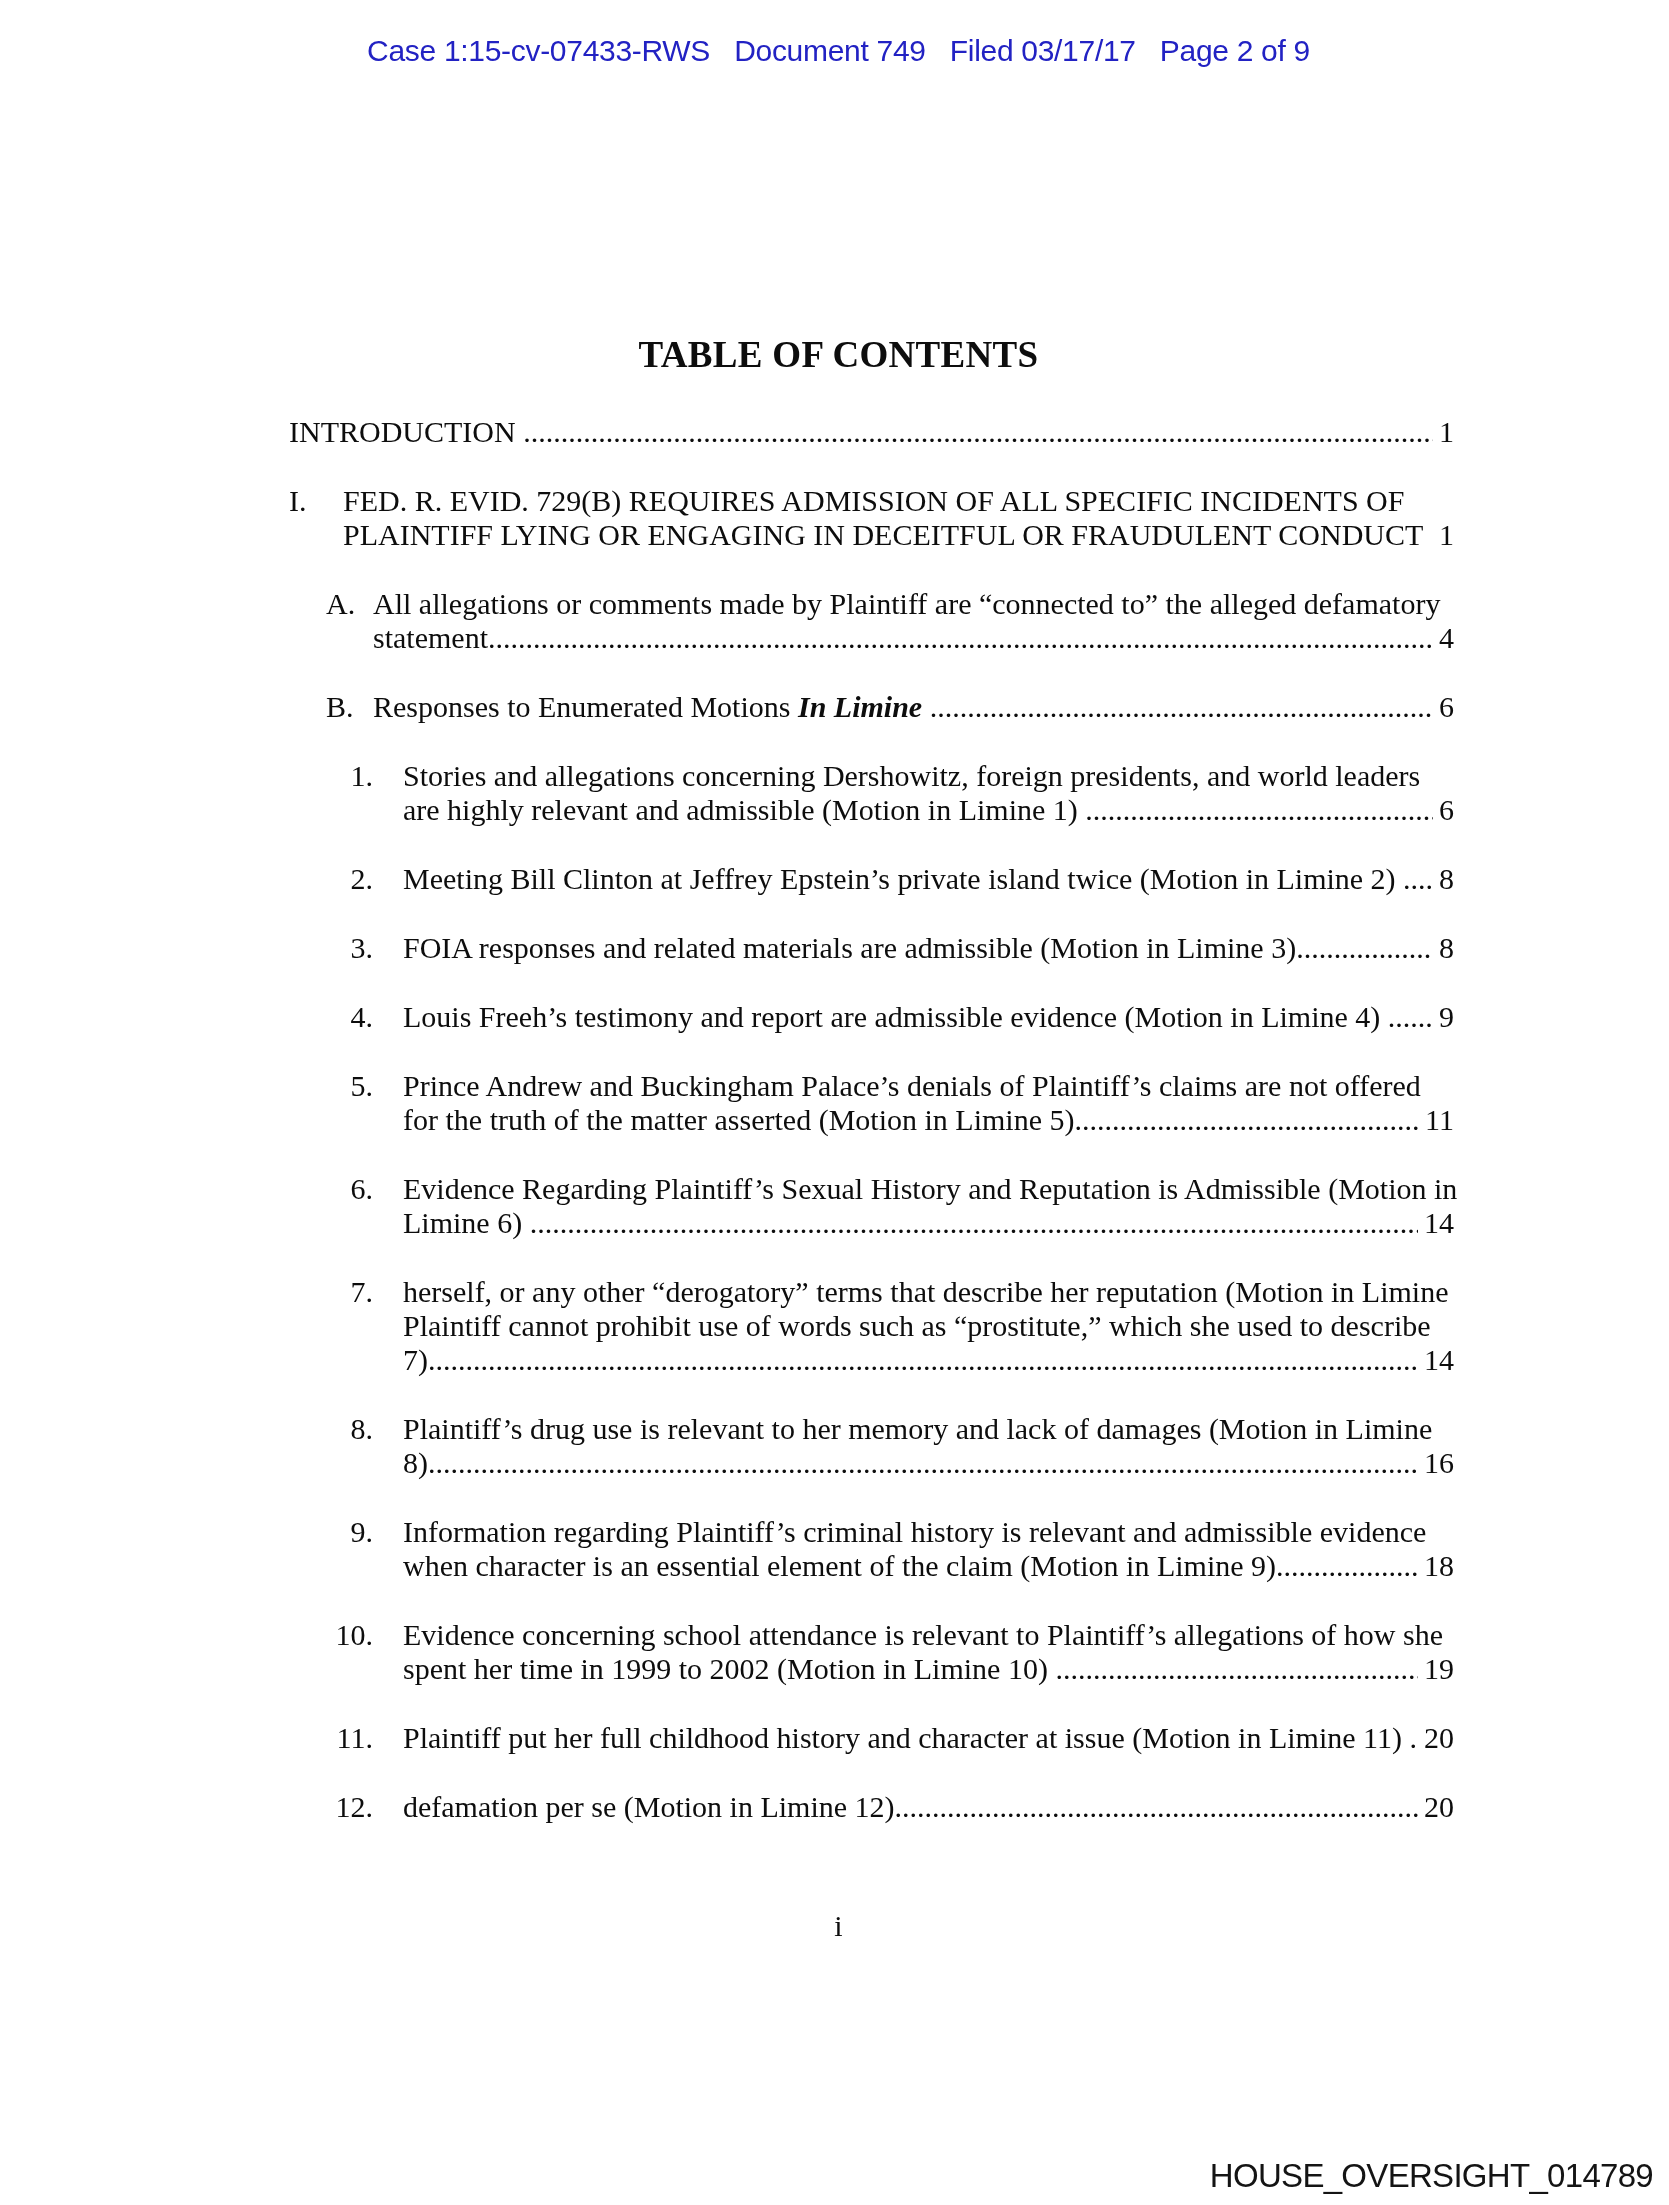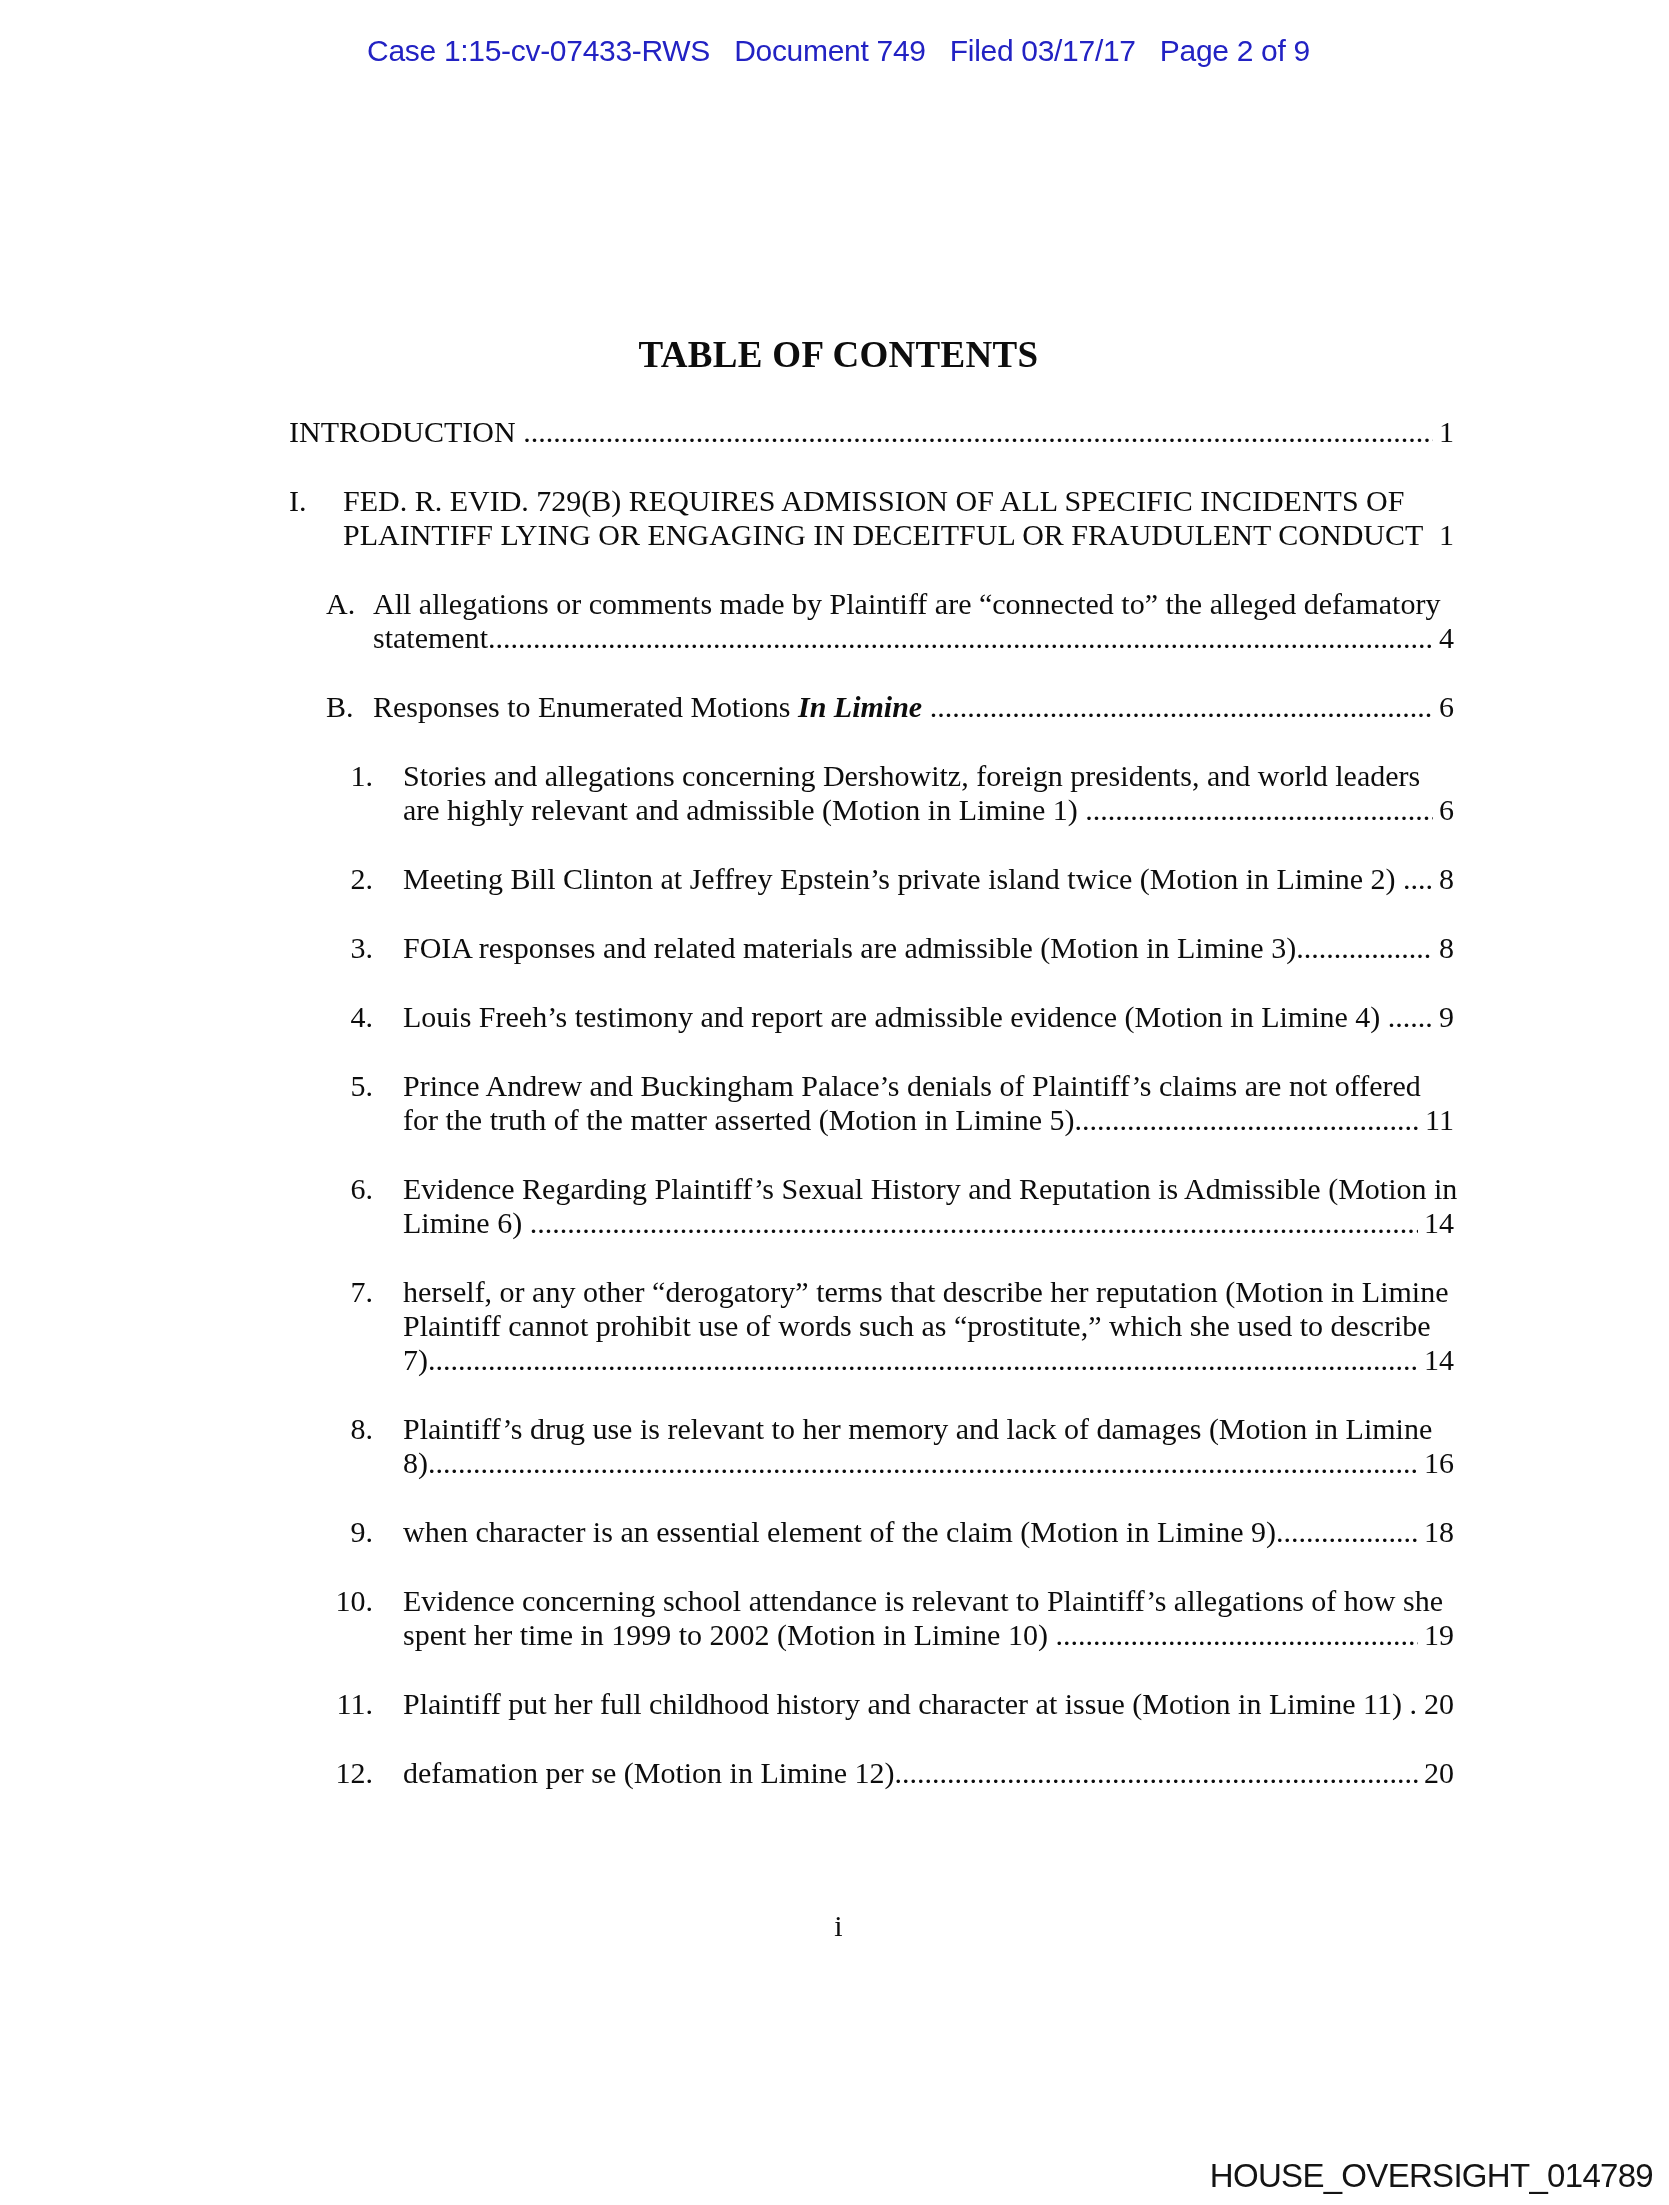--- a/index.html
+++ b/index.html
@@ -208,20 +208,21 @@
         <span class="toc-label">8.</span>
         <div class="toc-line"><span class="line-text"><span>Plaintiff’s drug use is relevant to her memory and lack of damages (Motion in Limine</span></span></div>
         <div class="toc-line has-page">
           <span class="line-text"><span>8)</span></span>
           <span class="leader"></span>
           <span class="pg">16</span>
         </div>
       </div>
       <div class="toc-entry lvl-num">
         <span class="toc-label">9.</span>
+        <div class="toc-line"><span class="line-text"><span>Information regarding Plaintiff’s criminal history is relevant and admissible evidence</span></span></div>
         <div class="toc-line has-page">
           <span class="line-text"><span>when character is an essential element of the claim (Motion in Limine 9)</span></span>
           <span class="leader"></span>
           <span class="pg">18</span>
         </div>
       </div>
       <div class="toc-entry lvl-num">
         <span class="toc-label">10.</span>
         <div class="toc-line"><span class="line-text"><span>Evidence concerning school attendance is relevant to Plaintiff’s allegations of how she</span></span></div>
         <div class="toc-line has-page">

